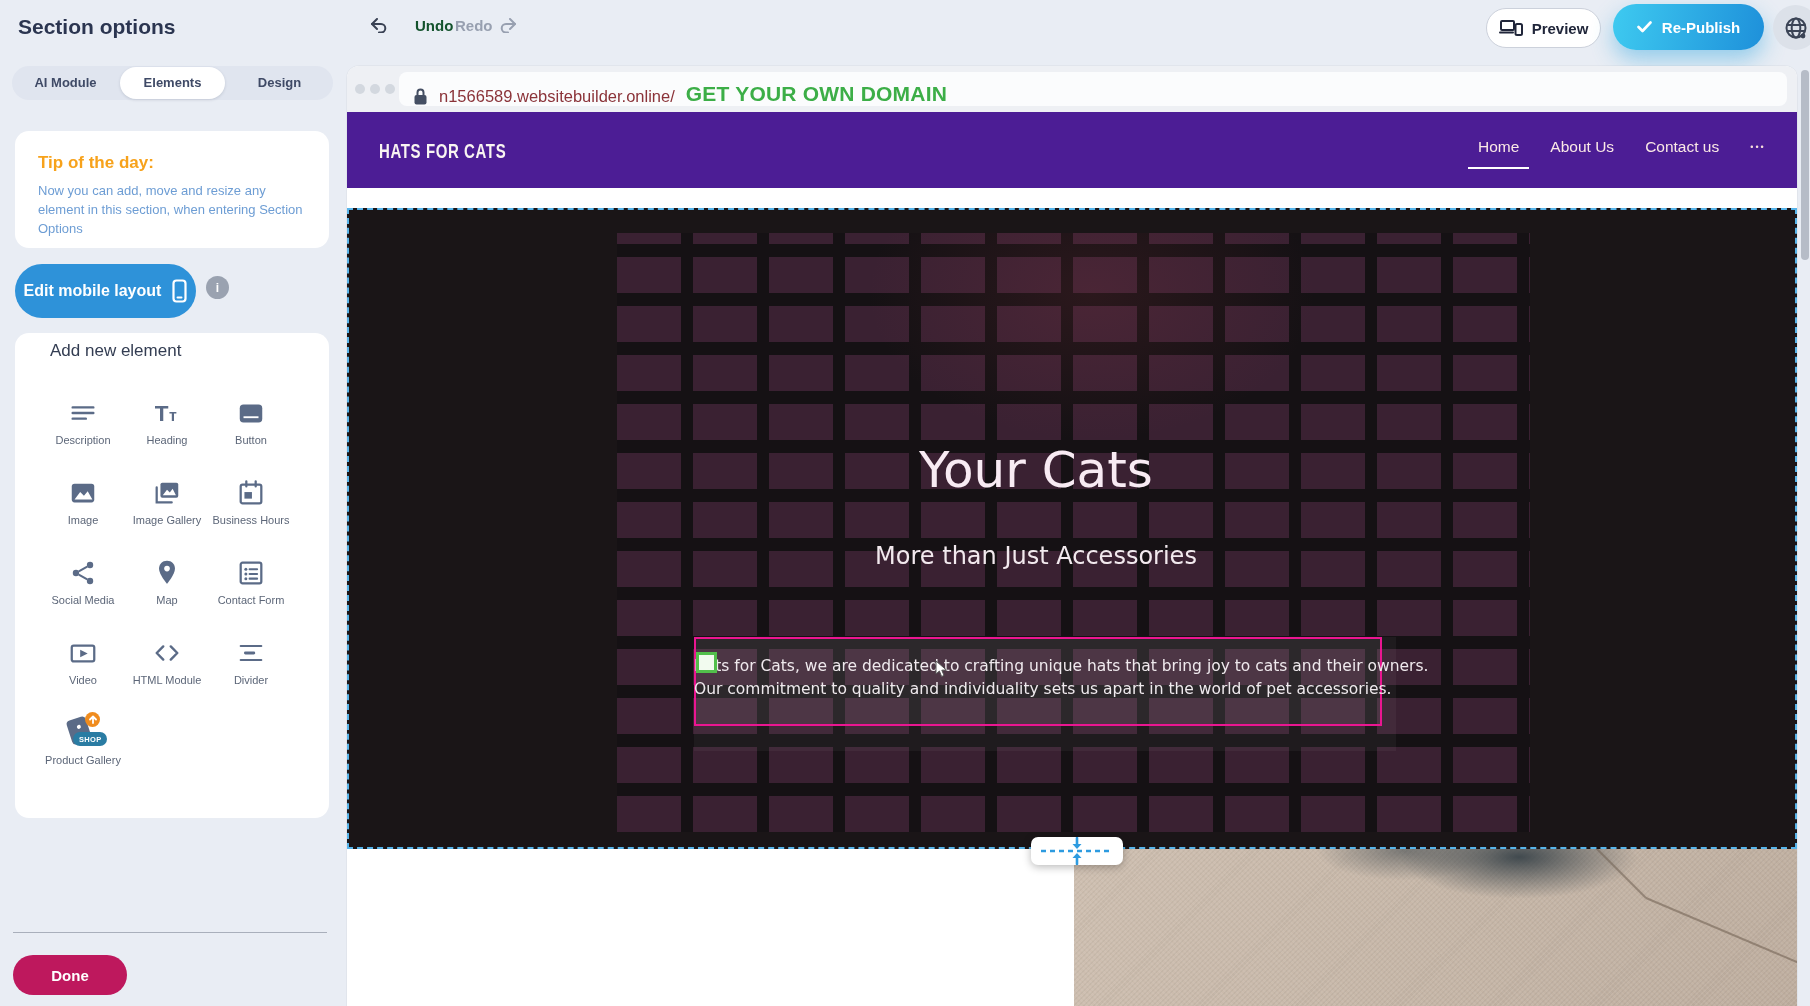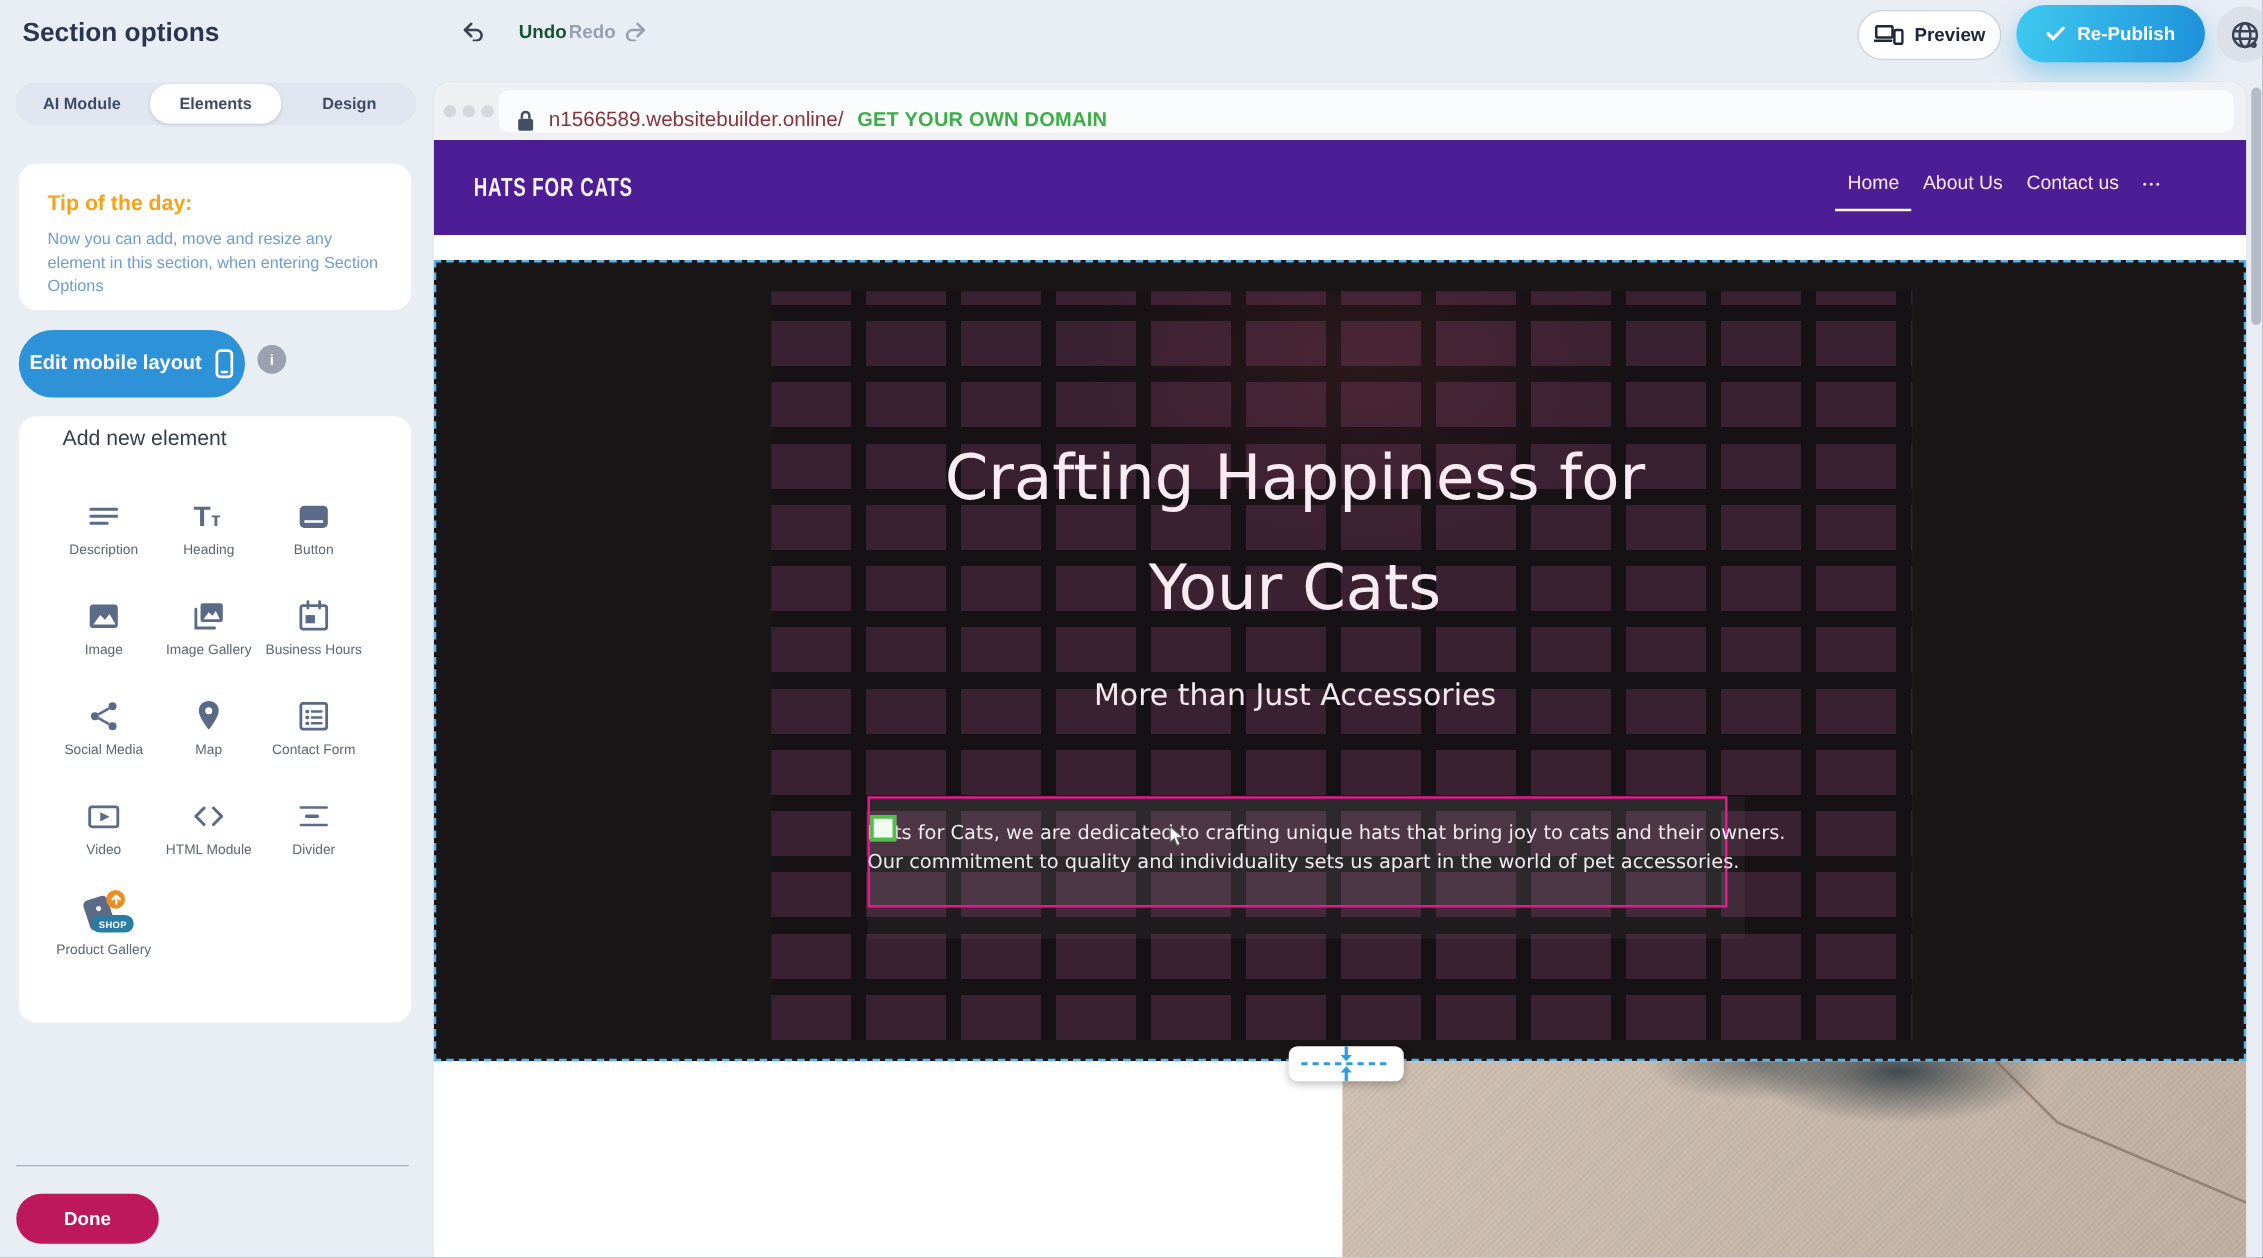--- a/index.html
+++ b/index.html
@@ -38,25 +38,25 @@
   .done-divider{position:absolute;left:13px;top:932px;width:314px;height:1px;background:#a9afbb;}
   .done-btn{position:absolute;left:13px;top:955px;width:114px;height:40px;border-radius:21px;background:#be185d;color:#fff;font-weight:bold;font-size:15px;display:flex;align-items:center;justify-content:center;cursor:pointer;}
 
   
   .browser{position:absolute;left:347px;top:66px;width:1450px;height:940px;border-radius:12px 12px 0 0;background:#fff;overflow:hidden;box-shadow:0 0 0 1px rgba(0,0,0,.03);}
   .chrome{position:absolute;left:0;top:0;width:100%;height:46px;background:#eef0f4;}
   .traffic{position:absolute;left:8px;top:18px;display:flex;gap:5px;}
   .traffic span{width:10px;height:10px;border-radius:50%;background:#d3d8df;}
   .address{position:absolute;left:52px;top:6px;right:10px;height:34px;background:#fbfcfd;border-radius:8px;display:flex;align-items:flex-end;padding-left:14px;gap:11px;}
   .url{color:#8b3339;font-size:16.5px;}
-  .domain-link{color:#3cae47;font-weight:bold;font-size:16px;letter-spacing:.2px;cursor:pointer;}
+  .domain-link{color:#3cae47;font-weight:bold;font-size:21px;letter-spacing:.2px;cursor:pointer;}
 
   .site-header{position:absolute;left:0;top:46px;width:100%;height:76px;background:#4c1d95;}
   .logo{position:absolute;left:32px;top:30px;display:inline-block;transform:scaleY(1.4);transform-origin:left center;font-size:15px;font-weight:bold;color:#f9f4f2;letter-spacing:.6px;cursor:pointer;}
-  .site-nav{position:absolute;left:1131px;top:26px;display:flex;gap:19px;align-items:center;font-size:15.5px;color:#fbe9e6;}
+  .site-nav{position:absolute;left:1131px;top:26px;display:flex;gap:31px;align-items:center;font-size:15.5px;color:#fbe9e6;}
   .nav-item{position:relative;cursor:pointer;}
   .nav-item.active::after{content:"";position:absolute;left:-10px;right:-10px;bottom:-13px;height:2.5px;background:#fff;}
   .nav-more{font-size:9px;letter-spacing:2px;cursor:pointer;color:#f6dedb;}
 
   .hero{position:absolute;left:0;top:142px;width:1450px;height:641px;background:#1a1517;cursor:pointer;}
   .hero-border{position:absolute;inset:0;border:2px dashed #57b4ea;box-sizing:border-box;pointer-events:none;z-index:6;}
   .tiles{position:absolute;left:270px;top:25px;width:913px;height:599px;
     background-color:#151114;
     background-image:
       repeating-linear-gradient(0deg,transparent 0 36px,#151114 36px 49px),
@@ -351,21 +351,20 @@
         <span class="nav-item active">Home</span>
         <span class="nav-item">About Us</span>
         <span class="nav-item">Contact us</span>
         <span class="nav-item nav-more">•••</span>
       </div>
     </div>
 
     <div class="hero">
       <div class="tiles"></div>
 
-      <div class="h-line l1">Crafting Happiness for</div>
       <div class="h-line l2">Your Cats</div>
       <div class="h-sub">More than Just Accessories</div>
 
       <div class="desc-glow"></div>
       <div class="desc-box"></div>
       <div class="desc-handle"></div>
       <div class="desc-text">
         <div>Hats for Cats, we are dedicated to crafting unique hats that bring joy to cats and their owners.</div>
         <div>Our commitment to quality and individuality sets us apart in the world of pet accessories.</div>
       </div>

